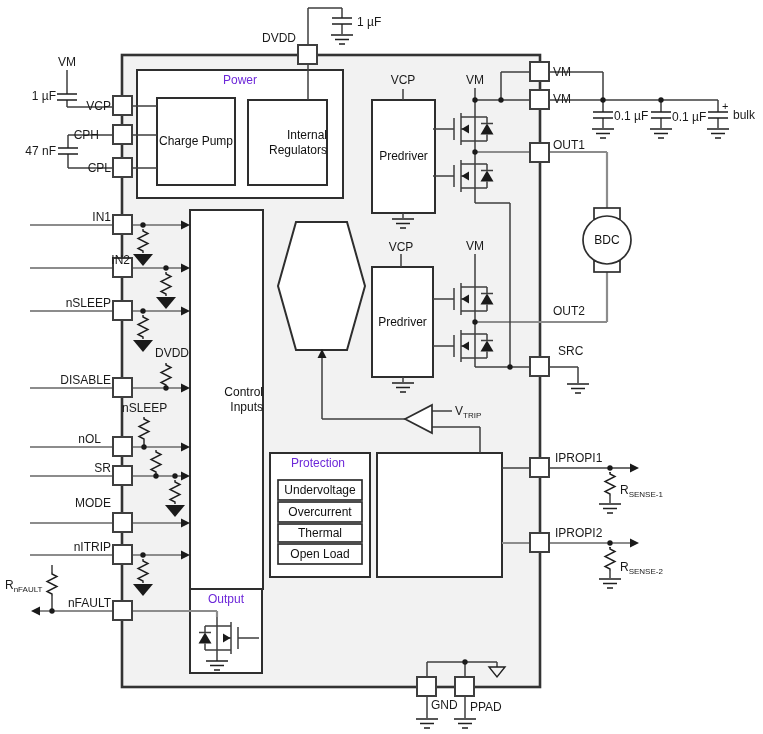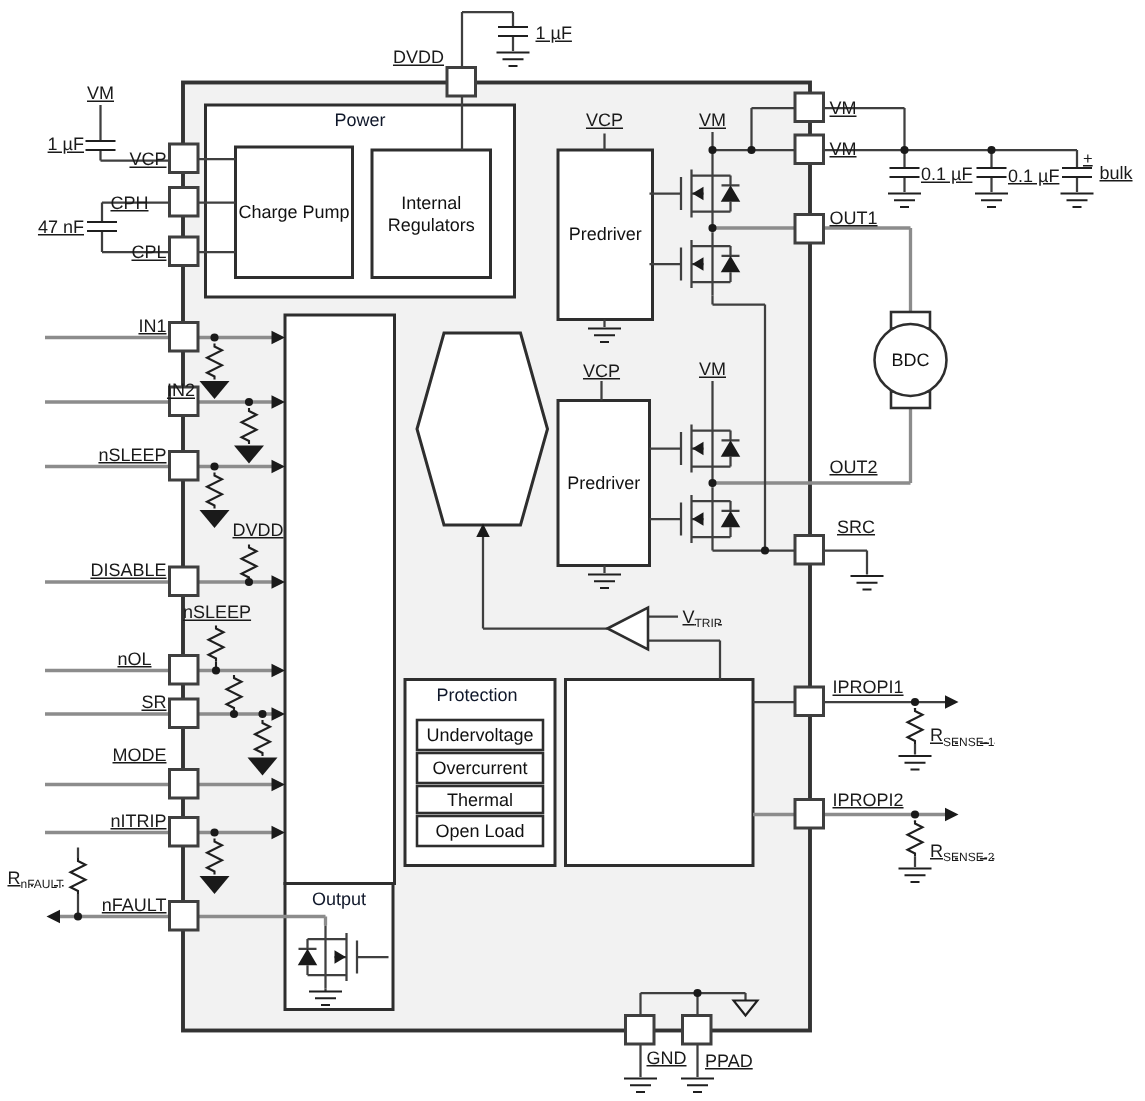--- a/index.html
+++ b/index.html
@@ -1,24 +1,24 @@
 <!DOCTYPE html>
 <html><head>
 <meta charset="utf-8">
 <style>
   html,body{margin:0;padding:0;background:#fff;}
   #stage{position:relative;width:763px;height:734px;background:#fff;overflow:hidden;
          font-family:"Liberation Sans",sans-serif;}
   #wiring{position:absolute;left:0;top:0;}
-  .lbl{position:absolute;font:12px "Liberation Sans",sans-serif;color:#1a1a1a;white-space:nowrap;line-height:14px;text-decoration:underline;}
+  .lbl{position:absolute;font:12px "Liberation Sans",sans-serif;color:#1a1a1a;white-space:nowrap;line-height:14px;}
   .ta-r{text-align:right;}
   .ta-c{text-align:center;}
   .blklbl{position:absolute;display:flex;align-items:center;justify-content:center;
-          text-align:center;font:12px/1.25 "Liberation Sans",sans-serif;color:#111;}
-  .toplbl{position:absolute;text-align:center;font:12px/1.2 "Liberation Sans",sans-serif;color:#0f172a;}
+          text-align:right;font:12px/1.25 "Liberation Sans",sans-serif;color:#111;}
+  .toplbl{position:absolute;text-align:center;font:12px/1.2 "Liberation Sans",sans-serif;color:#6d28d9;}
   .sb{font-size:8px;vertical-align:-3px;}
   .w{stroke:#3f3f3f;stroke-width:1.5;fill:none;}
   .wg{stroke:#8c8c8c;stroke-width:2.2;fill:none;}
   .blk{fill:#ffffff;stroke:#2e2e2e;stroke-width:2;}
   .blk2{fill:#ffffff;stroke:#2e2e2e;stroke-width:1.7;}
   .pin{fill:#ffffff;stroke:#3f3f3f;stroke-width:2;}
   .sym{stroke:#1f1f1f;stroke-width:1.4;fill:none;}
   .fil{fill:#1a1a1a;stroke:none;}
 </style>
 </head>
@@ -226,20 +226,21 @@
         <circle cx="661" cy="100" r="2.7"></circle>
     <circle cx="610" cy="468" r="2.7"></circle>
         <circle cx="610" cy="543" r="2.7"></circle>
     <circle cx="465" cy="662" r="2.7"></circle>
   </g>
 </svg>
 
 <div class="toplbl" style="left:137px;top:73px;width:206px">Power</div>
 <div class="blklbl" style="left:157px;top:98px;width:78px;height:87px">Charge Pump</div>
 <div class="blklbl" style="left:248px;top:100px;width:79px;height:85px">Internal Regulators</div>
+<div class="blklbl" style="left:190px;top:210px;width:73px;height:379px">Control Inputs</div>
 <div class="toplbl" style="left:190px;top:592px;width:72px">Output</div>
 <div class="blklbl" style="left:372px;top:100px;width:63px;height:113px">Predriver</div>
 <div class="blklbl" style="left:372px;top:267px;width:61px;height:110px">Predriver</div>
 <div class="toplbl" style="left:270px;top:456px;width:96px">Protection</div>
 <div class="blklbl" style="left:278px;top:480px;width:84px;height:20px">Undervoltage</div>
 <div class="blklbl" style="left:278px;top:502px;width:84px;height:20px">Overcurrent</div>
 <div class="blklbl" style="left:278px;top:524px;width:84px;height:18px">Thermal</div>
 <div class="blklbl" style="left:278px;top:544px;width:84px;height:20px">Open Load</div>
 <div class="blklbl" style="left:582px;top:232px;width:50px;height:16px">BDC</div>
 

